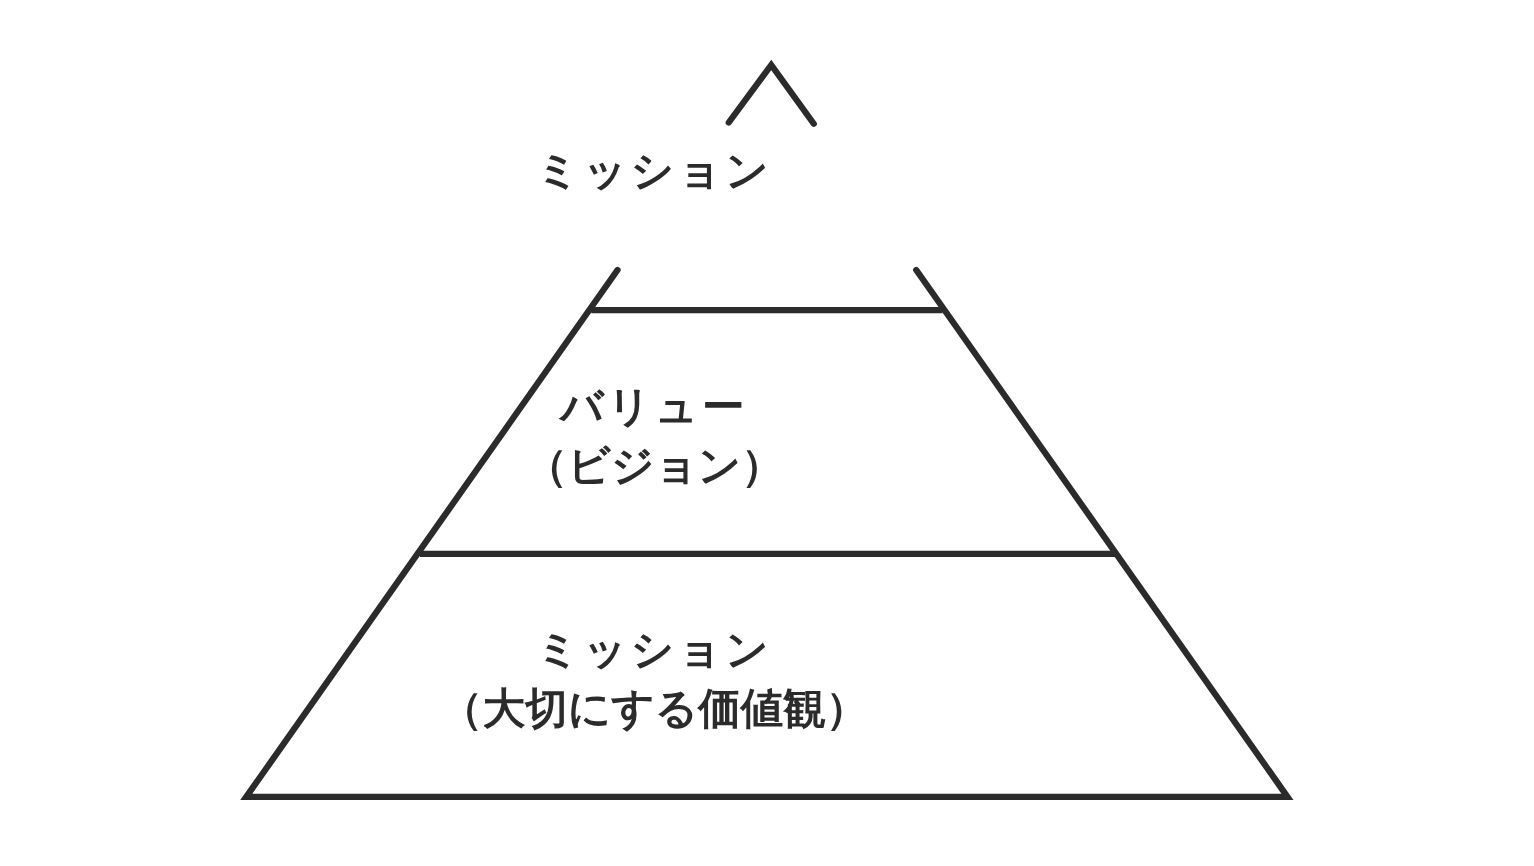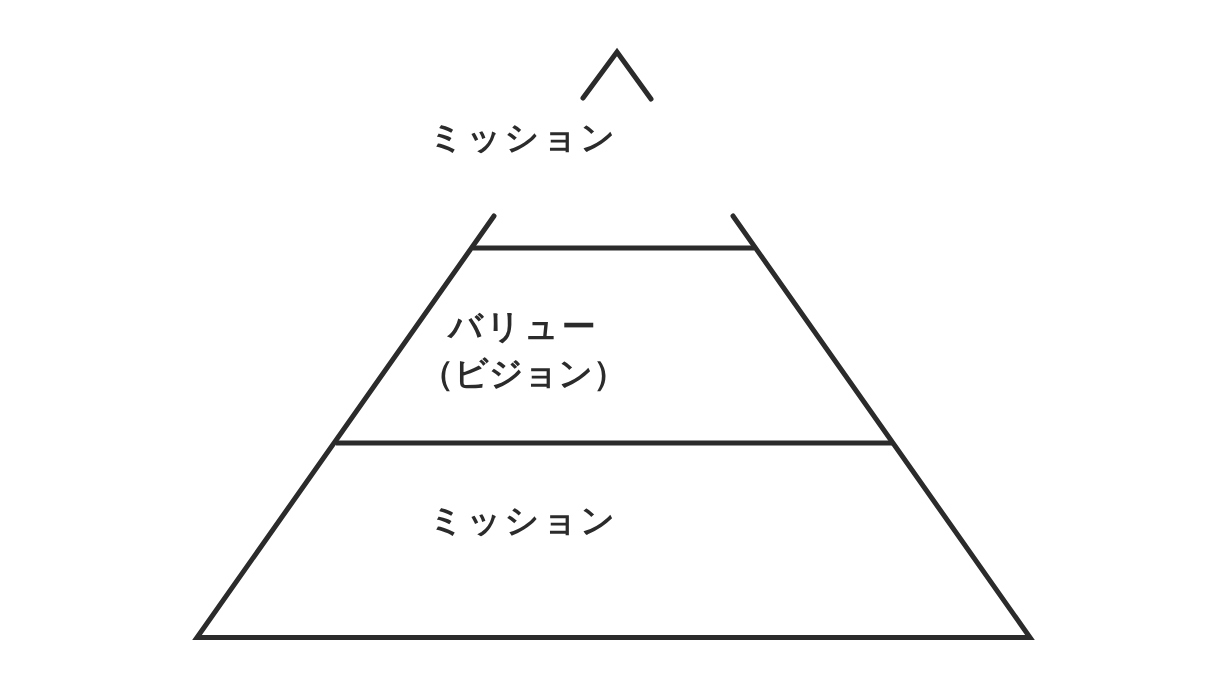--- a/index.html
+++ b/index.html
@@ -75,15 +75,16 @@
     <div class="label-main">ミッション</div>
   </div>
 
   <div class="tier-label tier-vision">
     <div class="label-main">バリュー</div>
     <div class="label-sub">（ビジョン）</div>
   </div>
 
   <div class="tier-label tier-value">
     <div class="label-main">ミッション</div>
+    <div class="label-sub">（大切にする価値観）</div>
   </div>
 
 </div>
 
 </body></html>

